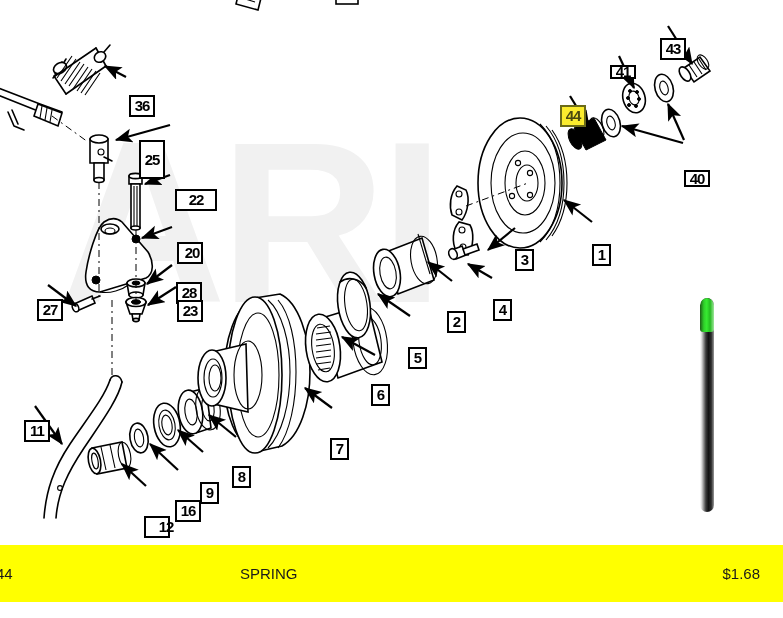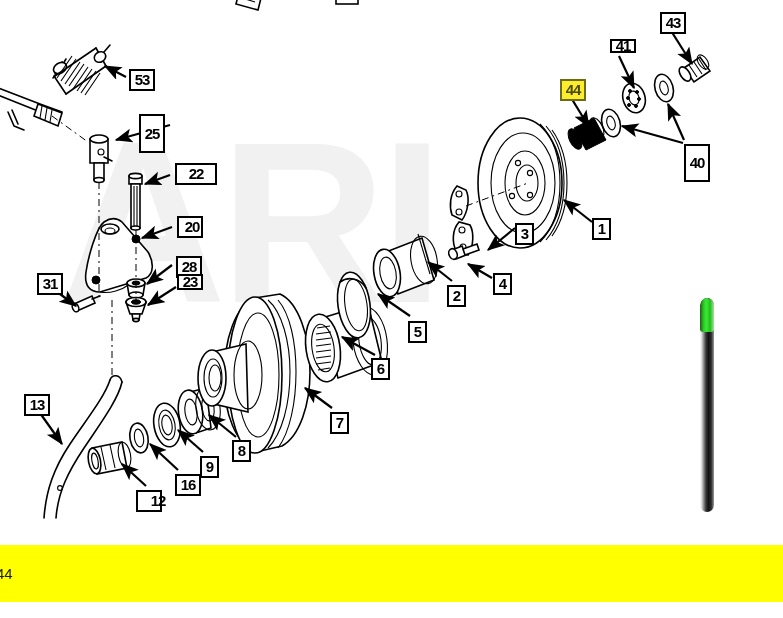--- a/index.html
+++ b/index.html
@@ -36,20 +36,21 @@
     background:#ffffff;
     color:#000;
     font-family:"Liberation Sans",sans-serif;
     font-weight:bold;
     font-size:15px;
     line-height:1;
     display:flex;align-items:center;justify-content:center;
     box-sizing:border-box;
     letter-spacing:-1px;
     padding:1px 2px 2px 2px;
+    margin-top:26px;
   }
   .callout.hl{ background:#fbec2e; border-color:#6b6b18; color:#4a4a10; }
 
   
   #scrollbar-track{
     position:absolute;
     left:700px;top:298px;width:14px;height:214px;
     border-radius:7px;
     background:linear-gradient(to right,#ffffff 0%,#d9d9d9 12%,#3a3a3a 42%,#111111 60%,#2b2b2b 80%,#9a9a9a 100%);
     overflow:hidden;
@@ -354,38 +355,40 @@
         <div class="callout" style="left: 592px; top: 218px; width: 19px; height: 22px;">1</div>
         <div class="callout" style="left: 447px; top: 285px; width: 19px; height: 22px;">2</div>
         <div class="callout" style="left: 515px; top: 223px; width: 19px; height: 22px;">3</div>
         <div class="callout" style="left: 493px; top: 273px; width: 19px; height: 22px;">4</div>
         <div class="callout" style="left: 408px; top: 321px; width: 19px; height: 22px;">5</div>
         <div class="callout" style="left: 371px; top: 358px; width: 19px; height: 22px;">6</div>
         <div class="callout" style="left: 330px; top: 412px; width: 19px; height: 22px;">7</div>
         <div class="callout" style="left: 232px; top: 440px; width: 19px; height: 22px;">8</div>
         <div class="callout" style="left: 200px; top: 456px; width: 19px; height: 22px;">9</div>
         <div class="callout" style="left: 175px; top: 474px; width: 26px; height: 22px;">16</div>
-        <div class="callout" style="left: 136px; top: 490px; width: 26px; height: 22px; padding-left: 20px;">12</div>
-        <div class="callout" style="left: 24px; top: 394px; width: 26px; height: 22px;">13</div>
+        <div class="callout" style="left: 144px; top: 490px; width: 26px; height: 22px; padding-left: 20px;">12</div>
+        <div class="callout" style="left: 24px; top: 394px; width: 26px; height: 22px;">11</div>
         <div class="callout" style="left: 177px; top: 216px; width: 26px; height: 22px; padding-left: 6px;">20</div>
         <div class="callout" style="left: 176px; top: 256px; width: 26px; height: 22px;">28</div>
         <div class="callout" style="left: 175px; top: 163px; width: 42px; height: 22px;">22</div>
-        <div class="callout" style="left: 177px; top: 274px; width: 26px; height: 16px;">23</div>
+        <div class="callout" style="left: 177px; top: 274px; width: 26px; height: 22px;">23</div>
         <div class="callout" style="left: 139px; top: 114px; width: 26px; height: 39px;">25</div>
-        <div class="callout" style="left: 37px; top: 273px; width: 26px; height: 22px;">31</div>
-        <div class="callout" style="left: 129px; top: 69px; width: 26px; height: 22px;">53</div>
-        <div class="callout" style="left: 684px; top: 144px; width: 26px; height: 38px;">40</div>
+        <div class="callout" style="left: 37px; top: 273px; width: 26px; height: 22px;">27</div>
+        <div class="callout" style="left: 129px; top: 69px; width: 26px; height: 22px;">36</div>
+        <div class="callout" style="left: 684px; top: 144px; width: 26px; height: 17px;">40</div>
         <div class="callout" style="left: 610px; top: 39px; width: 26px; height: 14px;">41</div>
         <div class="callout" style="left: 660px; top: 12px; width: 26px; height: 22px;">43</div>
         <div class="callout hl" style="left: 560px; top: 79px; width: 26px; height: 22px;">44</div>
       </div>
 
     <div id="scrollbar-track">
       <div id="scrollbar-thumb"></div>
     </div>
   </div>
 
   <div id="parts-row">
     <div class="cell" id="cell-ref">44</div>
+    <div class="cell" id="cell-desc">SPRING</div>
+    <div class="cell" id="cell-price">$1.68</div>
   </div>
   <div id="row-bottom-gap"></div>
 
 </div>
 
 </body></html>

